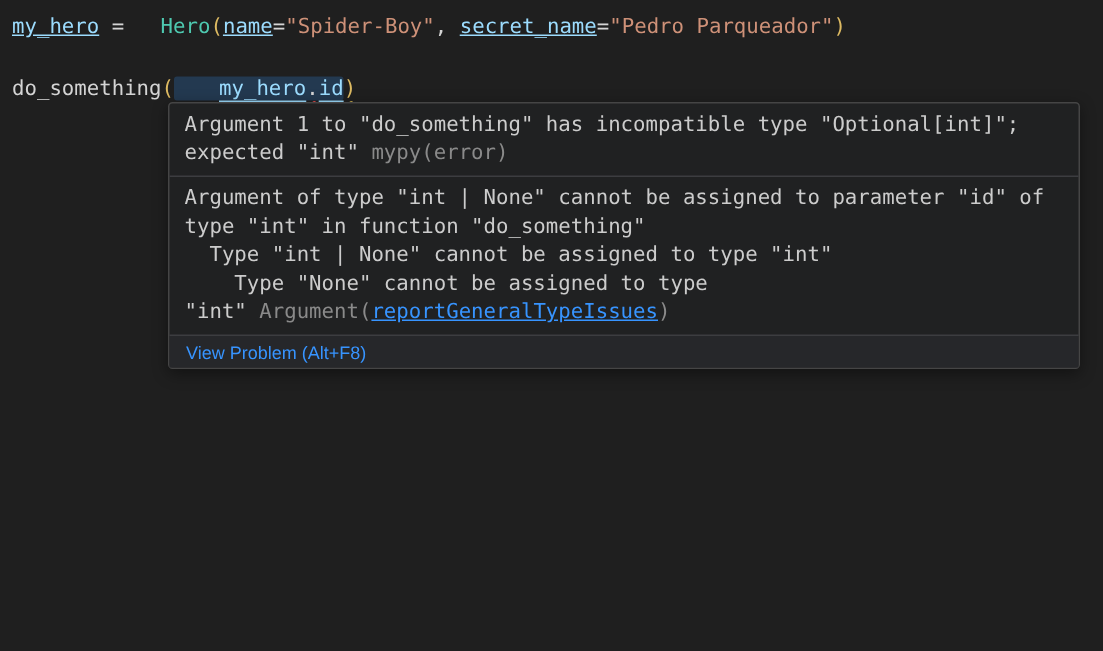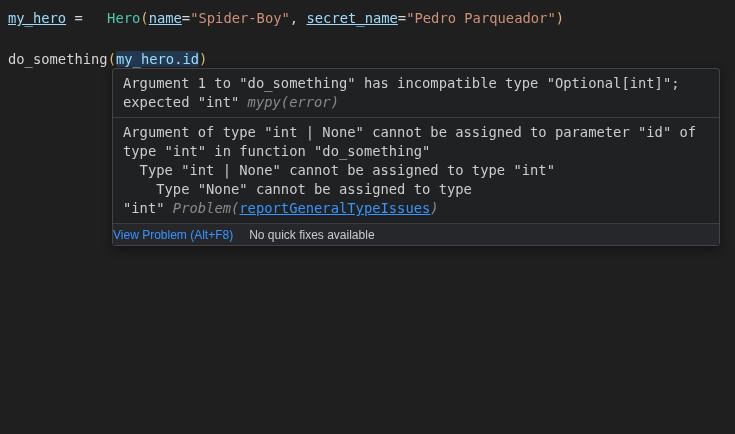--- a/index.html
+++ b/index.html
@@ -12,38 +12,38 @@
   .code-area{position:absolute;top:8px;left:8px;right:0;}
   .code-line{font-size:13.8px;line-height:20.5px;height:20.5px;white-space:pre;
              color:var(--c-plain,#d4d4d4);}
   .tok-variable{color:var(--c-variable,#9cdcfe);text-decoration:underline;}
   .tok-plain{color:var(--c-plain,#d4d4d4);}
   .tok-class{color:var(--c-class,#4ec9b0);padding-left:16px;}
   .tok-string{color:var(--c-string,#ce9178);}
   .tok-bracket{color:var(--c-bracket,#ddba62);}
   .hl{background:var(--c-highlight_bg,rgba(38,79,120,.55));border-radius:2px;}
   .sq-error{text-decoration:underline wavy var(--c-error_squiggle,#f14c4c);
-            text-decoration-thickness:1px;text-underline-offset:4px;text-decoration-skip-ink:none;}
+            text-decoration-thickness:1px;text-underline-offset:4px;text-decoration-skip-ink:none;padding-left:30px;}
   .sq-warning{text-decoration:underline wavy var(--c-warning_squiggle,#d3b64f);
             text-decoration-thickness:1px;text-underline-offset:4px;text-decoration-skip-ink:none;}
 
   
   .hover-widget{position:absolute;left:112px;top:68px;width:608px;box-sizing:border-box;
                 background:var(--c-hover_bg,#202122);
                 border:1px solid var(--c-hover_border,#454545);
                 border-radius:3px;box-shadow:0 3px 10px rgba(0,0,0,.4);}
   .hover-section{padding:5px 10px;border-bottom:1px solid var(--c-divider,#3c3d40);}
   .hover-line{font-size:13.8px;line-height:19px;white-space:pre;
               color:var(--c-text,#cccccc);}
   .s-text{color:var(--c-text,#cccccc);}
-  .s-dim{color:var(--c-dim,#8a8a8a);font-style:italic;}
+  .s-dim{color:var(--c-dim,#8a8a8a);}
   .s-link{color:var(--c-link,#3794ff);text-decoration:underline;cursor:pointer;}
 
   .hover-statusbar{display:flex;align-items:center;gap:16px;height:21px;
-                   padding:0 0;background:var(--c-statusbar_bg,#26272a);
+                   padding:0 11px;background:var(--c-statusbar_bg,#26272a);
                    font-family:"Liberation Sans",sans-serif;font-size:12px;}
   .statusbar-link{color:var(--c-link,#3794ff);cursor:pointer;}
   .statusbar-info{color:var(--c-text,#cccccc);}
 </style>
 </head>
 <body>
 
 <div class="stage">
   <div class="code-area">
       <div class="code-line"><span class="tok-variable">my_hero</span><span class="tok-plain"> = </span><span class="tok-class">Hero</span><span class="tok-bracket">(</span><span class="tok-variable">name</span><span class="tok-plain">=</span><span class="tok-string">"Spider-Boy"</span><span class="tok-plain">, </span><span class="tok-variable">secret_name</span><span class="tok-plain">=</span><span class="tok-string">"Pedro Parqueador"</span><span class="tok-bracket">)</span></div>
@@ -55,21 +55,20 @@
     <div>
         <div class="hover-section">
           <div class="hover-line"><span class="s-text">Argument 1 to "do_something" has incompatible type "Optional[int]";</span></div>
           <div class="hover-line"><span class="s-text">expected "int" </span><span class="s-dim">mypy(error)</span></div>
         </div>
         <div class="hover-section">
           <div class="hover-line"><span class="s-text">Argument of type "int | None" cannot be assigned to parameter "id" of</span></div>
           <div class="hover-line"><span class="s-text">type "int" in function "do_something"</span></div>
           <div class="hover-line"><span class="s-text">  Type "int | None" cannot be assigned to type "int"</span></div>
           <div class="hover-line"><span class="s-text">    Type "None" cannot be assigned to type</span></div>
-          <div class="hover-line"><span class="s-text">"int" </span><span class="s-dim">Problem(</span><span class="s-link">reportGeneralTypeIssues</span><span class="s-dim">)</span></div>
+          <div class="hover-line"><span class="s-text">"int" </span><span class="s-dim">Argument(</span><span class="s-link">reportGeneralTypeIssues</span><span class="s-dim">)</span></div>
         </div>
       </div>
     <div class="hover-statusbar">
       <span class="statusbar-link">View Problem (Alt+F8)</span>
-      <span class="statusbar-info">No quick fixes available</span>
     </div>
   </div>
 </div>
 
 </body></html>

